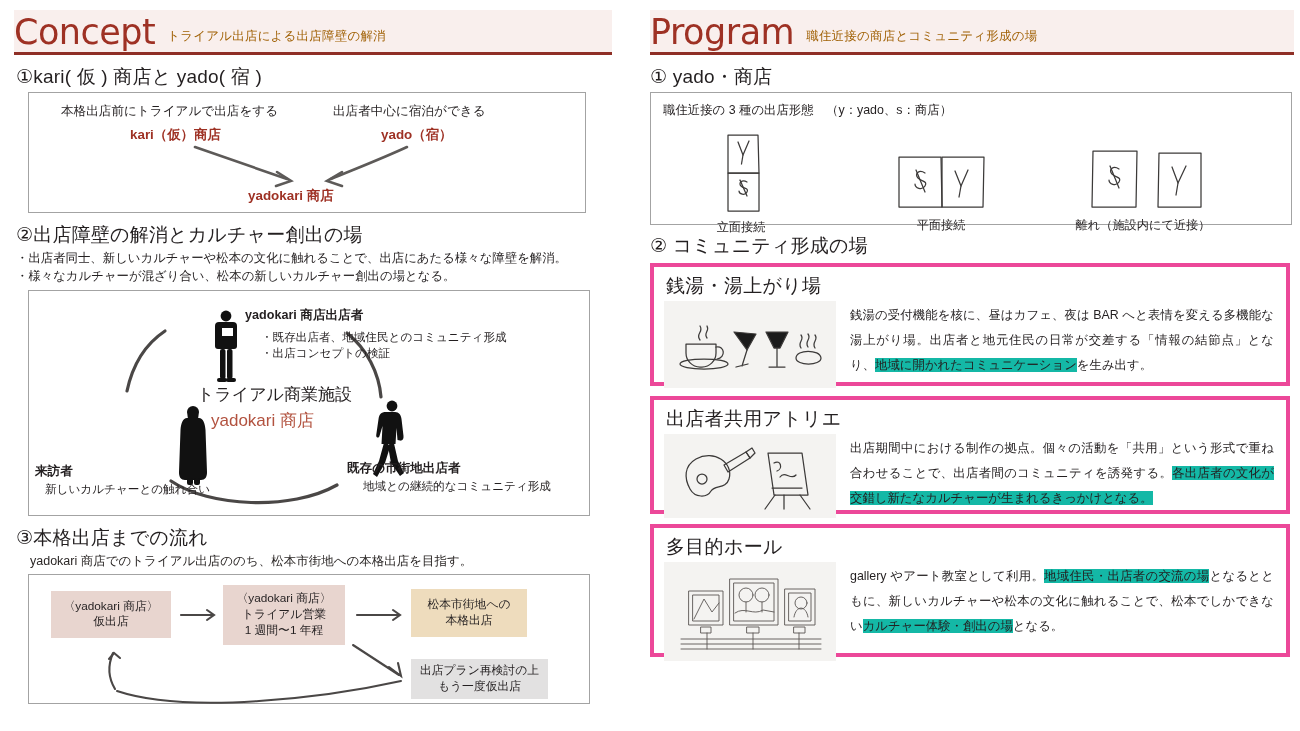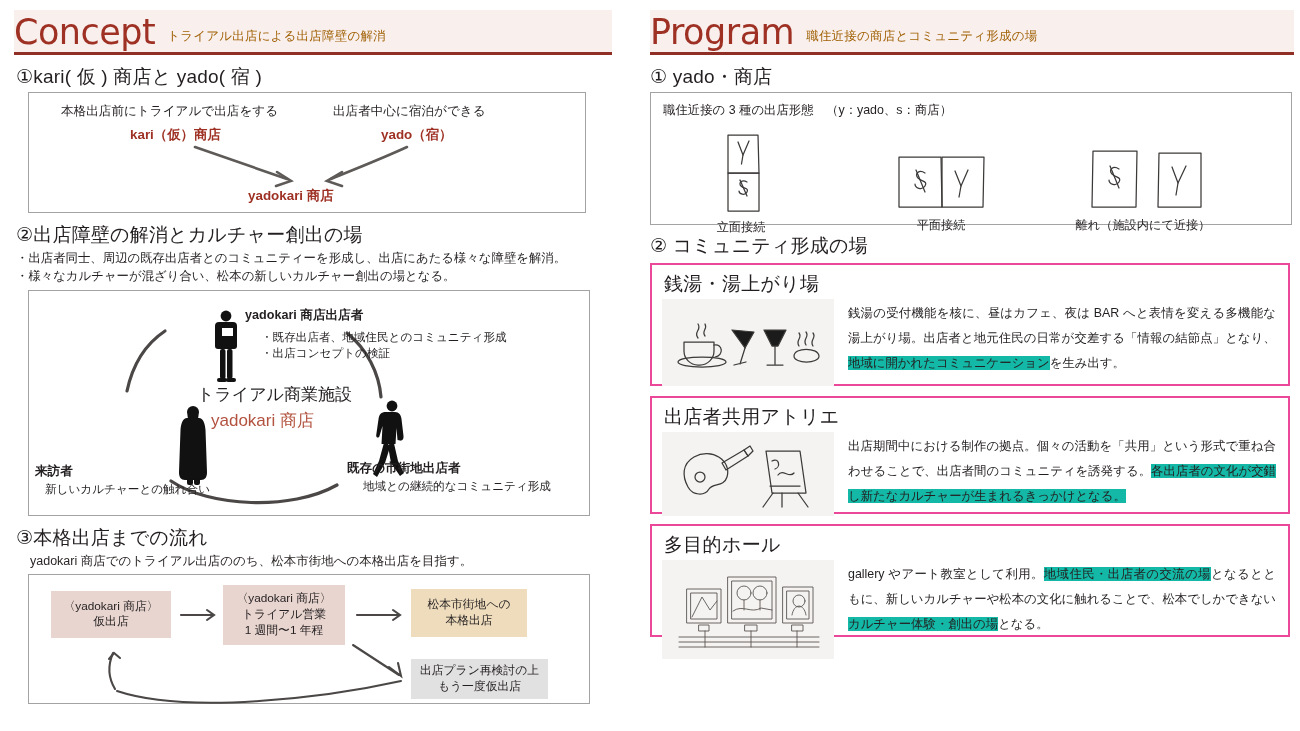--- a/index.html
+++ b/index.html
@@ -85,21 +85,21 @@
 
   
   #boxA{margin-left:14px;width:640px;height:131px;}
   .boxA-cap{position:absolute;left:12px;top:9px;font-size:12.4px;}
   .ys-group{position:absolute;text-align:center;}
   .ys-cap{font-size:12.2px;margin-top:4px;white-space:nowrap;}
 
   
   .card{
     margin-left:14px;width:640px;
-    border:2px solid #ec4899;background:#fff;
+    border:4px solid #ec4899;background:#fff;
     position:relative;box-sizing:border-box;
   }
   .card-title{font-size:19px;margin:6px 0 2px 12px;letter-spacing:.3px;}
   .card-body{display:flex;align-items:flex-start;}
   .card-thumb{
     width:172px;flex:0 0 172px;background:#f4f3f1;
     display:flex;align-items:center;justify-content:center;
     margin-left:10px;box-sizing:border-box;
   }
   .card-text{
@@ -142,21 +142,21 @@
           <path d="M166,54 C200,66 230,76 258,86"></path>
           <path d="M248,79 L262,88 L247,93"></path>
           <path d="M378,54 C352,66 326,76 302,86"></path>
           <path d="M313,79 L298,88 L313,93"></path>
         </g>
       </svg>
     </div>
 
     <div class="sec-head">②出店障壁の解消とカルチャー創出の場</div>
     <div class="bullets">
-      <div>・出店者同士、周辺の既存出店者とのコミュニティーを形成し、出店にあたる様々な障壁を解消。</div>
+      <div>・出店者同士、新しいカルチャーや松本の文化に触れることで、出店にあたる様々な障壁を解消。</div>
       <div>・様々なカルチャーが混ざり合い、松本の新しいカルチャー創出の場となる。</div>
     </div>
 
     <div class="box" id="box2">
       <svg style="position:absolute;left:0;top:0;" width="560" height="224">
         <g class="arcgray">
           <path d="M98,100 C104,72 118,52 136,40"></path>
           <path d="M318,42 C338,58 350,82 352,106"></path>
           <path d="M142,190 C180,216 262,220 308,194"></path>
         </g>
@@ -341,21 +341,21 @@
               <path d="M92,45 h30"></path>
             </g>
           </svg>
         </div>
         <div class="card-text">
           <span>出店期間中における制作の拠点。個々の活動を「共用」という形式で重ね合わせることで、出店者間のコミュニティを誘発する。</span><span class="hl">各出店者の文化が交錯し新たなカルチャーが生まれるきっかけとなる。</span>
         </div>
       </div>
     </div>
 
-    <div class="card" style="height:113px;margin-top:10px;">
+    <div class="card" style="height:133px;margin-top:10px;">
       <div class="card-title">多目的ホール</div>
       <div class="card-body">
         <div class="card-thumb" style="height:99px;">
           <svg width="150" height="86" viewBox="0 0 150 86">
             <g class="inkthin">
               <rect x="14" y="22" width="34" height="34"></rect>
               <rect x="18" y="26" width="26" height="26"></rect>
               <path d="M19,50 l10,-20 8,13 7,-9"></path>
               <rect x="55" y="10" width="48" height="46"></rect>
               <rect x="59" y="14" width="40" height="38"></rect>

